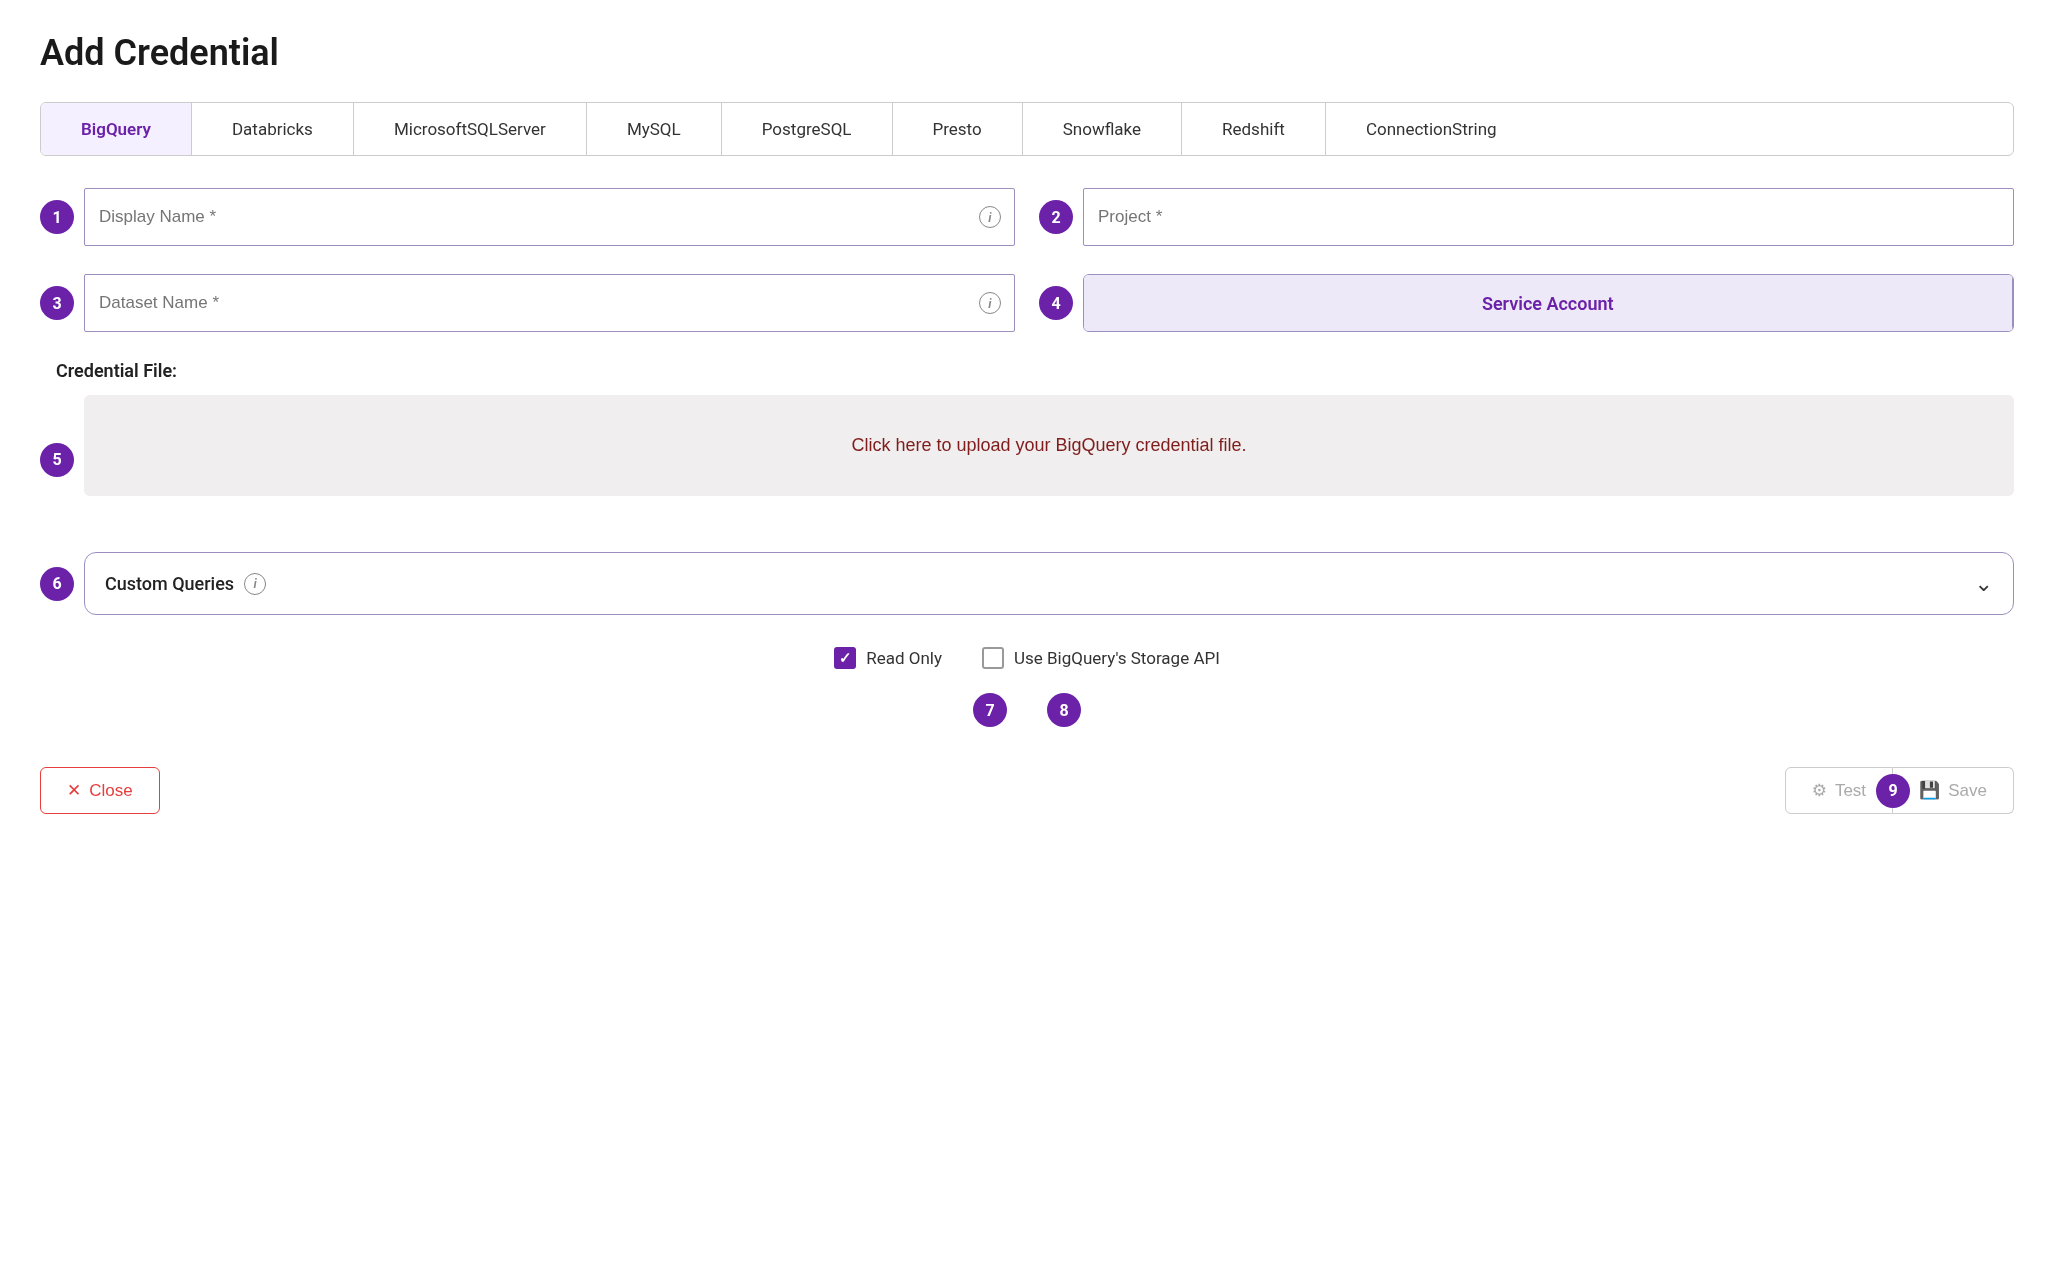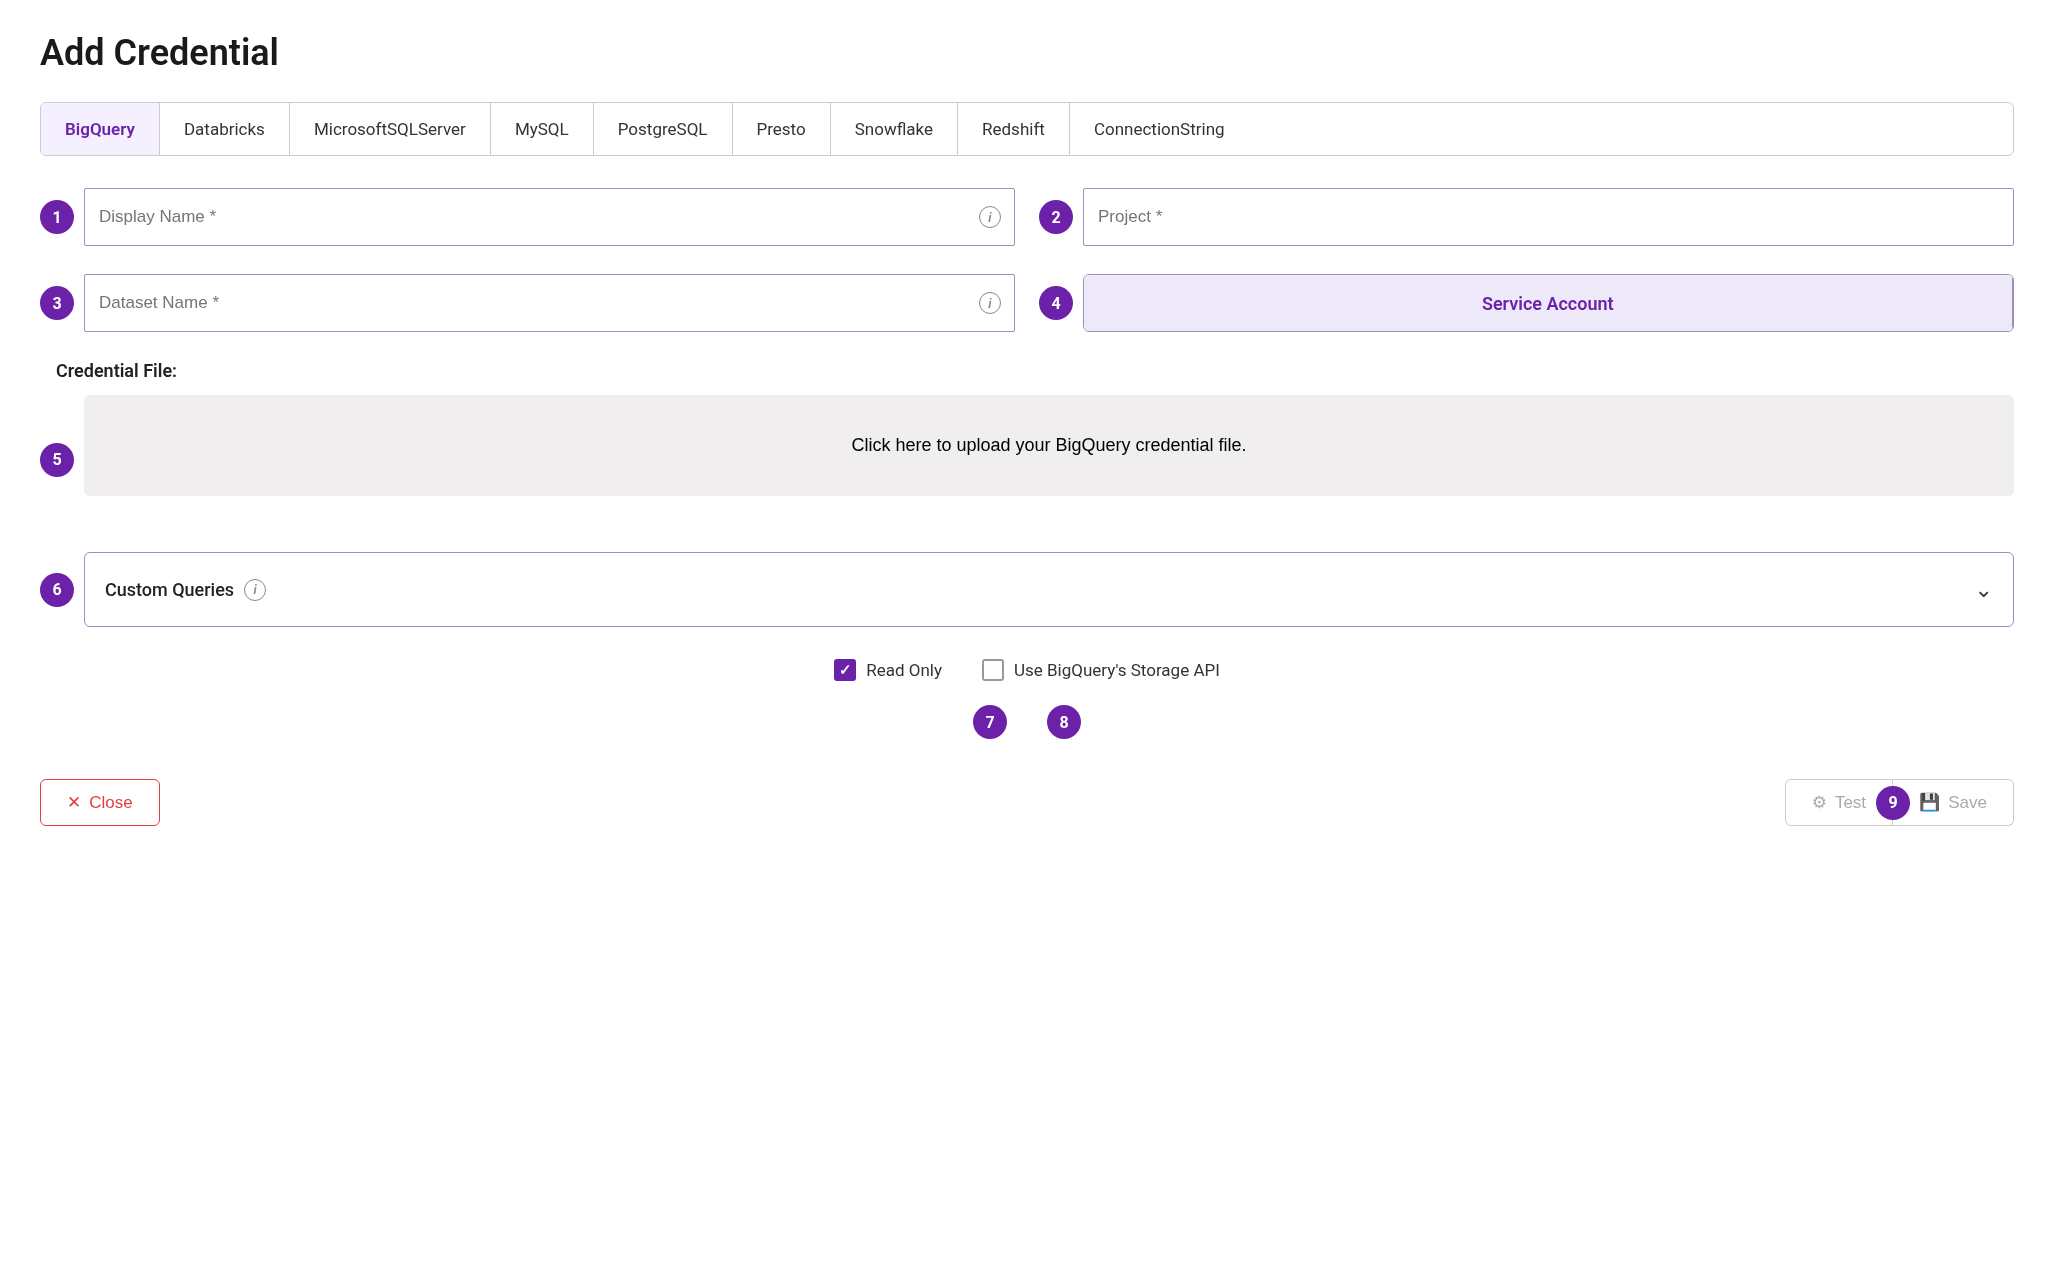--- a/index.html
+++ b/index.html
@@ -18,21 +18,21 @@
     }
     
     .tabs-container {
       border: 1.5px solid #ccc;
       border-radius: 6px;
       display: flex;
       overflow: hidden;
       margin-bottom: 32px;
     }
     .tab {
-      padding: 16px 24px;
+      padding: 16px 40px;
       font-size: 17px;
       cursor: pointer;
       background: #fff;
       border-right: 1.5px solid #ccc;
       white-space: nowrap;
       color: #333;
       user-select: none;
     }
     .tab:last-child { border-right: none; }
     .tab.active {
@@ -125,33 +125,33 @@
       font-size: 18px;
       font-weight: 600;
       margin-bottom: 14px;
       margin-left: 16px;
     }
     .upload-area {
       background: #f0eeee;
       border-radius: 6px;
       padding: 40px 28px;
       font-size: 18px;
-      color: #000000;
+      color: #7f1d1d;
       cursor: pointer;
       margin-bottom: 28px;
       border: none;
       width: 100%;
     }
     
     .custom-queries-row {
       border: 1.5px solid #9c8fc0;
-      border-radius: 6px;
-      display: flex;
-      align-items: center;
-      padding: 24px 20px;
+      border-radius: 12px;
+      display: flex;
+      align-items: center;
+      padding: 18px 20px;
       margin-bottom: 28px;
       cursor: pointer;
     }
     .custom-queries-row .cq-label {
       font-size: 18px;
       font-weight: 500;
       flex: 1;
       display: flex;
       align-items: center;
       gap: 10px;

